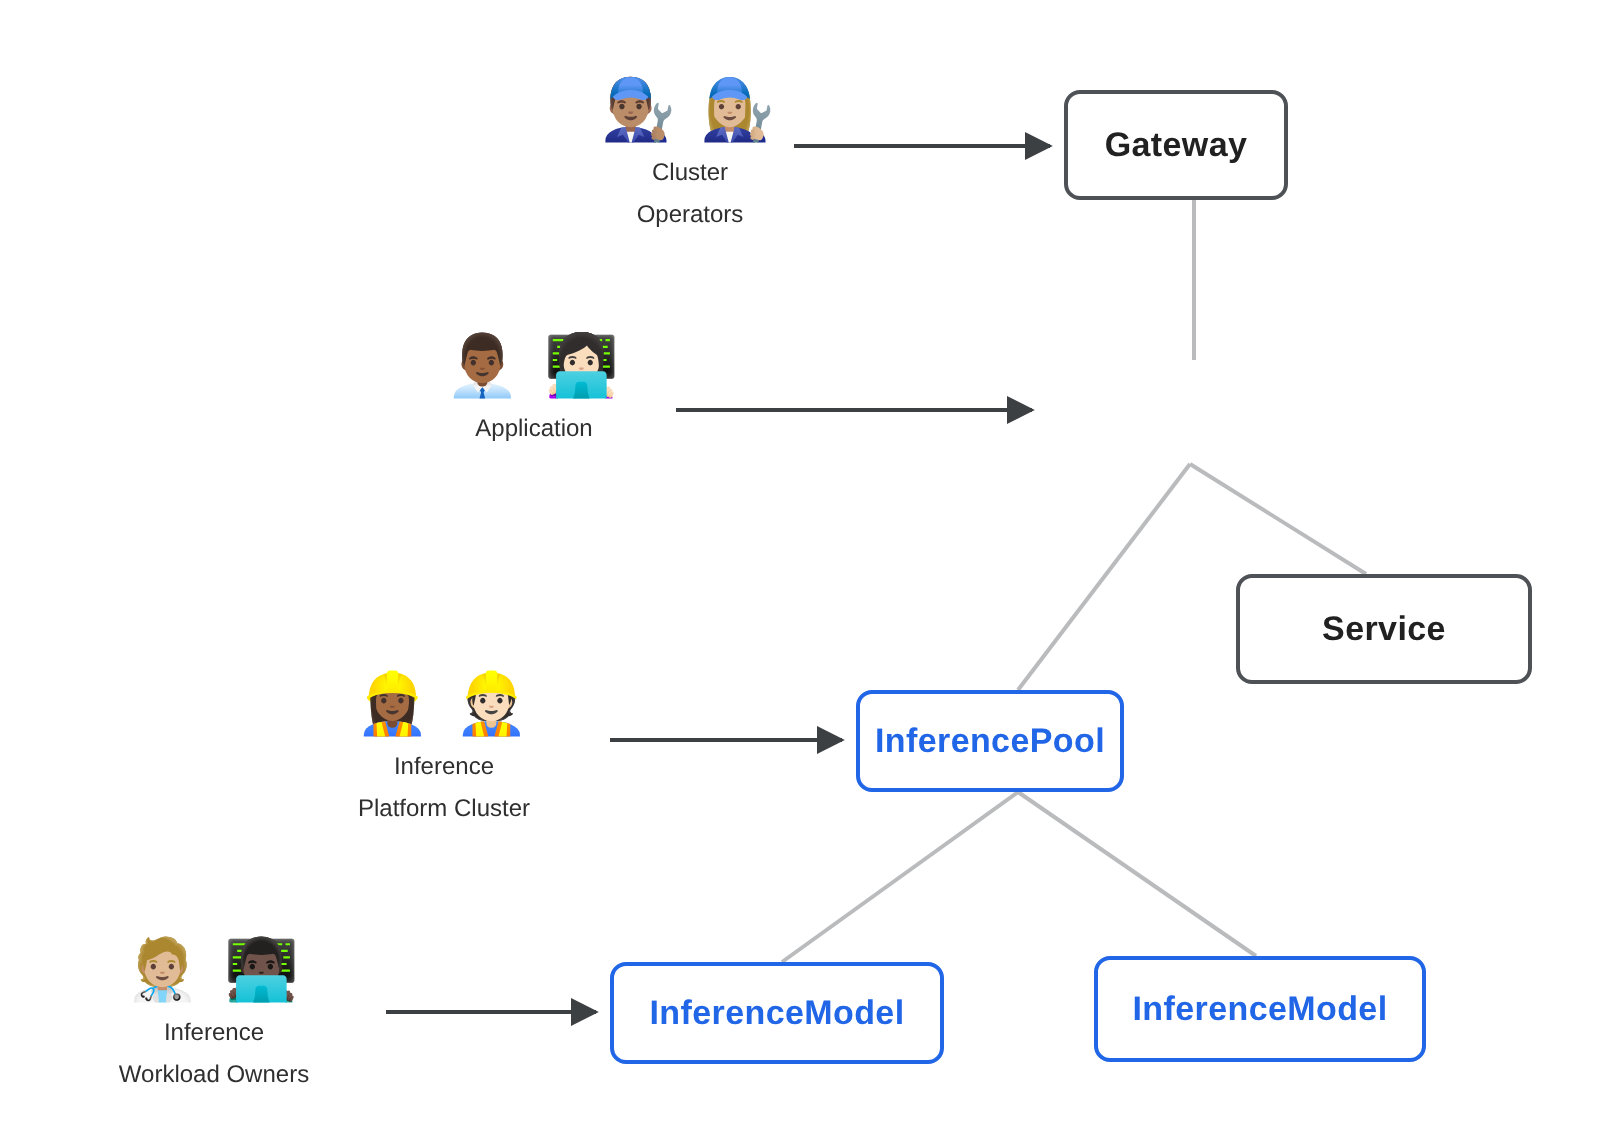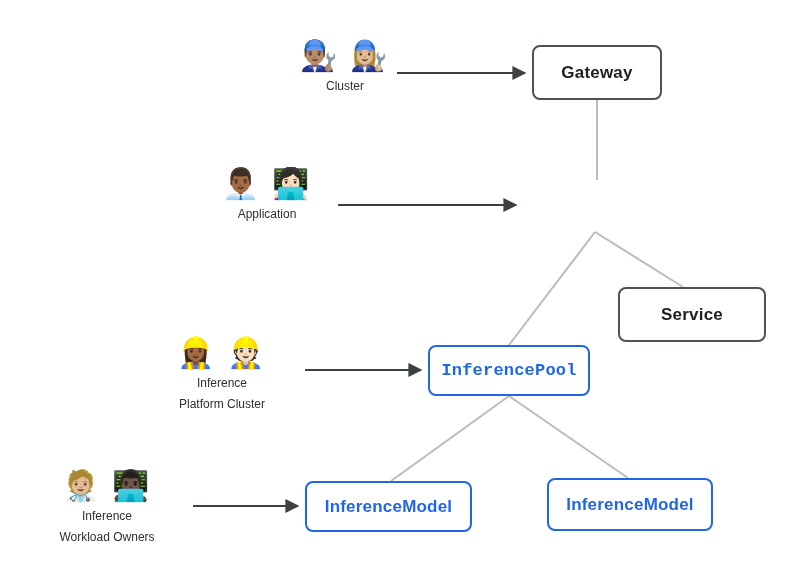--- a/index.html
+++ b/index.html
@@ -80,35 +80,36 @@
     <line x1="595" y1="232" x2="509" y2="345" stroke="#b9bbbd" stroke-width="2"></line>
     <line x1="509" y1="396" x2="391" y2="481" stroke="#b9bbbd" stroke-width="2"></line>
     <line x1="509" y1="396" x2="628" y2="478" stroke="#b9bbbd" stroke-width="2"></line>
 
     <line x1="397" y1="73" x2="525" y2="73" stroke="#3c4043" stroke-width="2" marker-end="url(#arrowhead)"></line>
     <line x1="338" y1="205" x2="516" y2="205" stroke="#3c4043" stroke-width="2" marker-end="url(#arrowhead)"></line>
     <line x1="305" y1="370" x2="421" y2="370" stroke="#3c4043" stroke-width="2" marker-end="url(#arrowhead)"></line>
     <line x1="193" y1="506" x2="298" y2="506" stroke="#3c4043" stroke-width="2" marker-end="url(#arrowhead)"></line>
   </svg>
 
-  <div class="node standard" style="left:532px; top:45px; width:130px; height:55px;">Gateway</div>
+  <div class="node standard" style="left:532px; top:45px; width:112px; height:55px;">Gateway</div>
 
 
   <div class="node standard" style="left:618px; top:287px; width:148px; height:55px;">Service</div>
 
-  <div class="node inference" style="left:428px; top:345px; width:162px; height:51px;font-family:Liberation Mono, monospace;">InferencePool</div>
+  <div class="node inference" style="left:428px; top:345px; width:134px; height:51px;">InferencePool</div>
 
   <div class="node inference" style="left:305px; top:481px; width:167px; height:51px;">InferenceModel</div>
 
   <div class="node inference" style="left:547px; top:478px; width:166px; height:53px;">InferenceModel</div>
 
   <div class="persona" style="left:235px; top:38px;">
     <div class="emojis">👨🏽‍🔧 👩🏼‍🔧</div>
     <div class="plabel">
       <div>Cluster</div>
+      <div>Operators</div>
     </div>
   </div>
 
   <div class="persona" style="left:157px; top:166px;">
     <div class="emojis">👨🏾‍💼 👩🏻‍💻</div>
     <div class="plabel">
       <div>Application</div>
     </div>
   </div>
 

